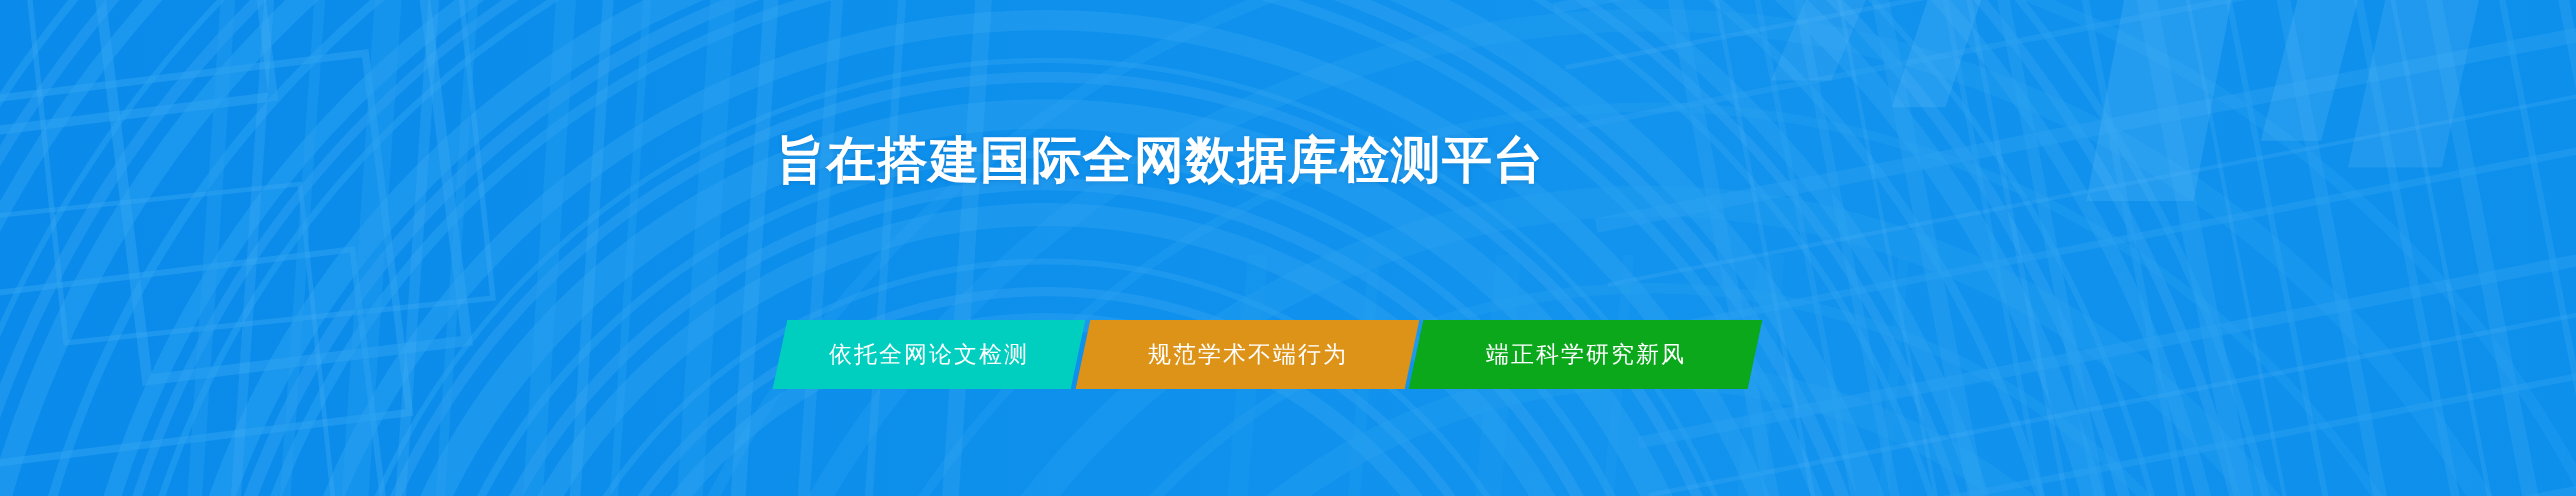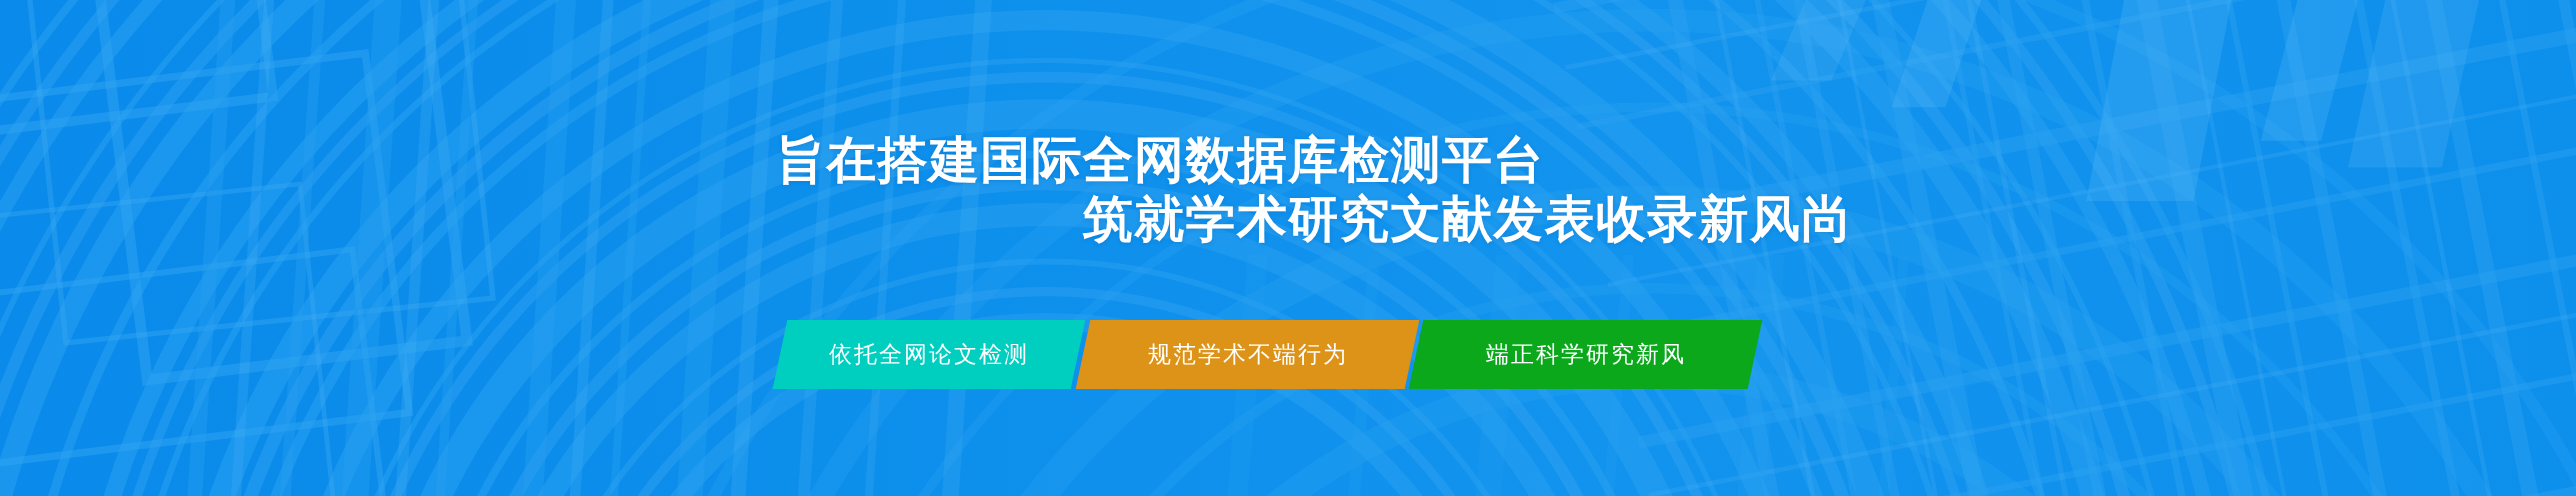--- a/index.html
+++ b/index.html
@@ -226,21 +226,20 @@
           <polygon points="2830,380 2846,380 2814,760 2798,760"></polygon>
         </g>
 
         <rect x="0" y="0" width="3840" height="740" fill="#0d90ec" fill-opacity="0.06"></rect>
       </g>
     </svg>
   </div>
 
   <div class="headline" style="color: rgb(255, 255, 255);">
     <div class="headline-line line-1">旨在搭建国际全网数据库检测平台</div>
-    <div class="headline-line line-2">筑就学术研究文献发表收录新风尚</div>
   </div>
 
   <div class="tag-strip">
     <div class="tag tag-0" style="background: rgb(0, 207, 192);">
       <span class="tag-label" style="color: rgb(255, 255, 255);">依托全网论文检测</span>
     </div>
     <div class="tag tag-1" style="background: rgb(221, 147, 24);">
       <span class="tag-label" style="color: rgb(255, 255, 255);">规范学术不端行为</span>
     </div>
     <div class="tag tag-2" style="background: rgb(11, 168, 28);">

